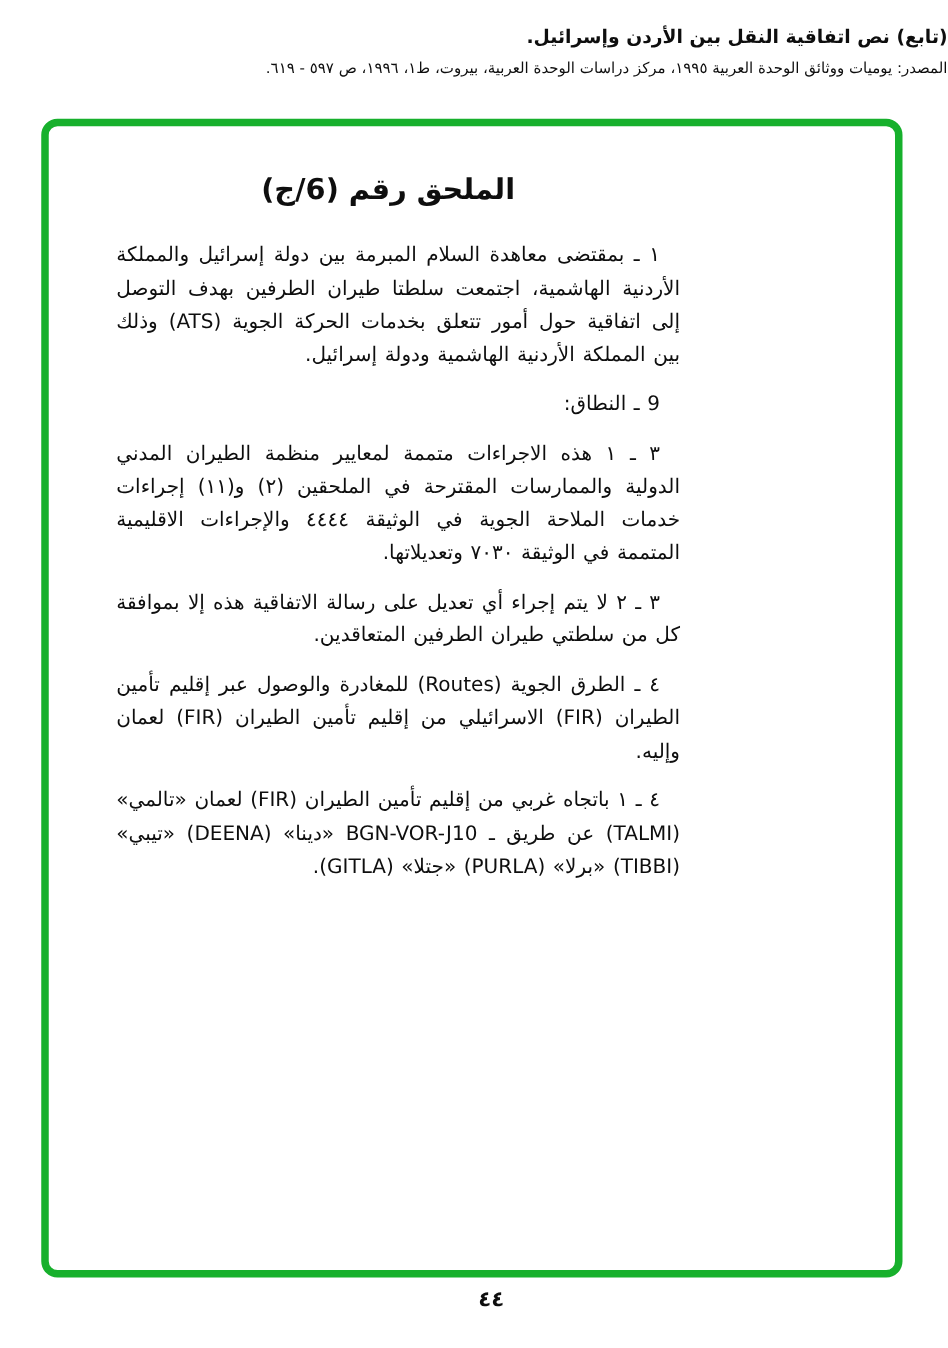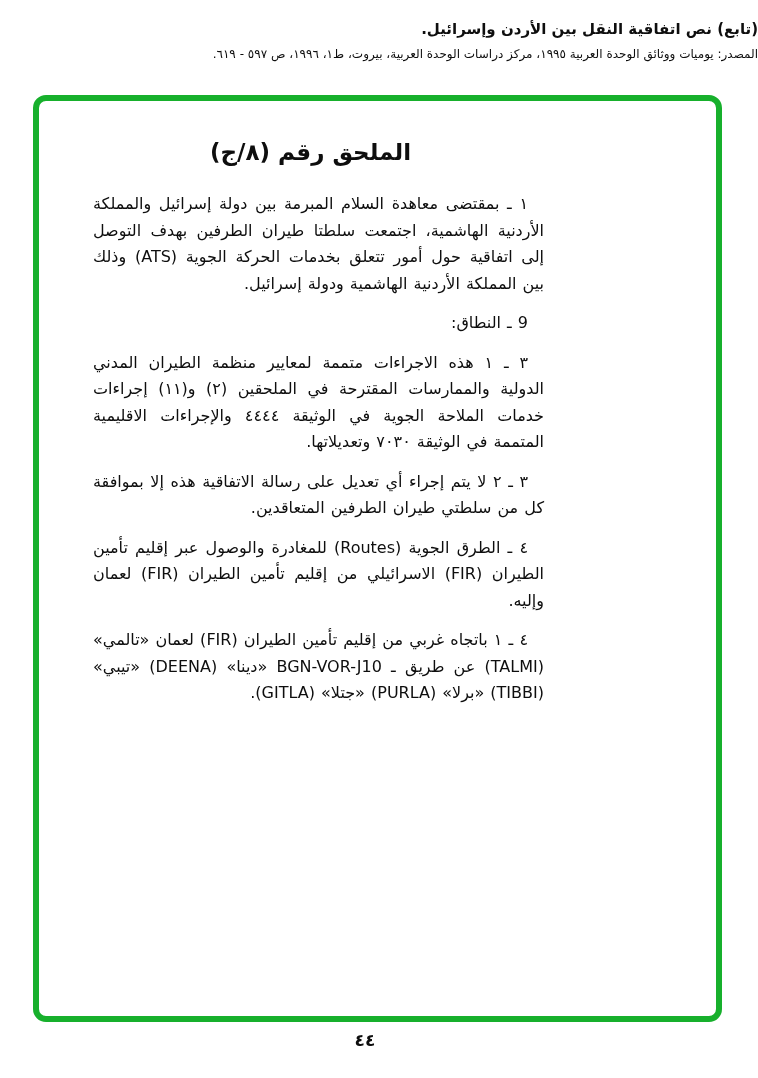--- a/index.html
+++ b/index.html
@@ -76,34 +76,35 @@
   
   .page-number {
     position: absolute;
     top: 1030px;
     left: 0;
     width: 730px; 
     text-align: center;
     font-size: 17px;
     font-weight: bold;
     direction: rtl;
+    padding-left: 28px;
   }
 </style>
 </head>
 <body>
 
 <div class="page-header">
   <div class="hdr-line1">(تابع) نص اتفاقية النقل بين الأردن وإسرائيل.</div>
   <div class="hdr-line2">المصدر: يوميات ووثائق الوحدة العربية ١٩٩٥، مركز دراسات الوحدة العربية، بيروت، ط١، ١٩٩٦، ص ٥٩٧ - ٦١٩.</div>
 </div>
 
 <div class="frame" style="border-color: rgb(23, 176, 44);">
   <div class="content">
 
-    <div class="doc-title">الملحق رقم (٨/ج)</div>
+    <div class="doc-title">الملحق رقم (6/ج)</div>
 
 
     <div class="doc-body">
       <p>١ ـ بمقتضى معاهدة السلام المبرمة بين دولة إسرائيل والمملكة الأردنية الهاشمية، اجتمعت سلطتا طيران الطرفين بهدف التوصل إلى اتفاقية حول أمور تتعلق بخدمات الحركة الجوية (ATS) وذلك بين المملكة الأردنية الهاشمية ودولة إسرائيل.</p>
       <p>9 ـ النطاق:</p>
       <p>٣ ـ ١ هذه الاجراءات متممة لمعايير منظمة الطيران المدني الدولية والممارسات المقترحة في الملحقين (٢) و(١١) إجراءات خدمات الملاحة الجوية في الوثيقة ٤٤٤٤ والإجراءات الاقليمية المتممة في الوثيقة ٧٠٣٠ وتعديلاتها.</p>
       <p>٣ ـ ٢ لا يتم إجراء أي تعديل على رسالة الاتفاقية هذه إلا بموافقة كل من سلطتي طيران الطرفين المتعاقدين.</p>
       <p>٤ ـ الطرق الجوية (Routes) للمغادرة والوصول عبر إقليم تأمين الطيران (FIR) الاسرائيلي من إقليم تأمين الطيران (FIR) لعمان وإليه.</p>
       <p>٤ ـ ١ باتجاه غربي من إقليم تأمين الطيران (FIR) لعمان «تالمي» (TALMI) عن طريق ـ BGN-VOR-J10 «دينا» (DEENA) «تيبي» (TIBBI) «برلا» (PURLA) «جتلا» (GITLA).</p>
     </div>

